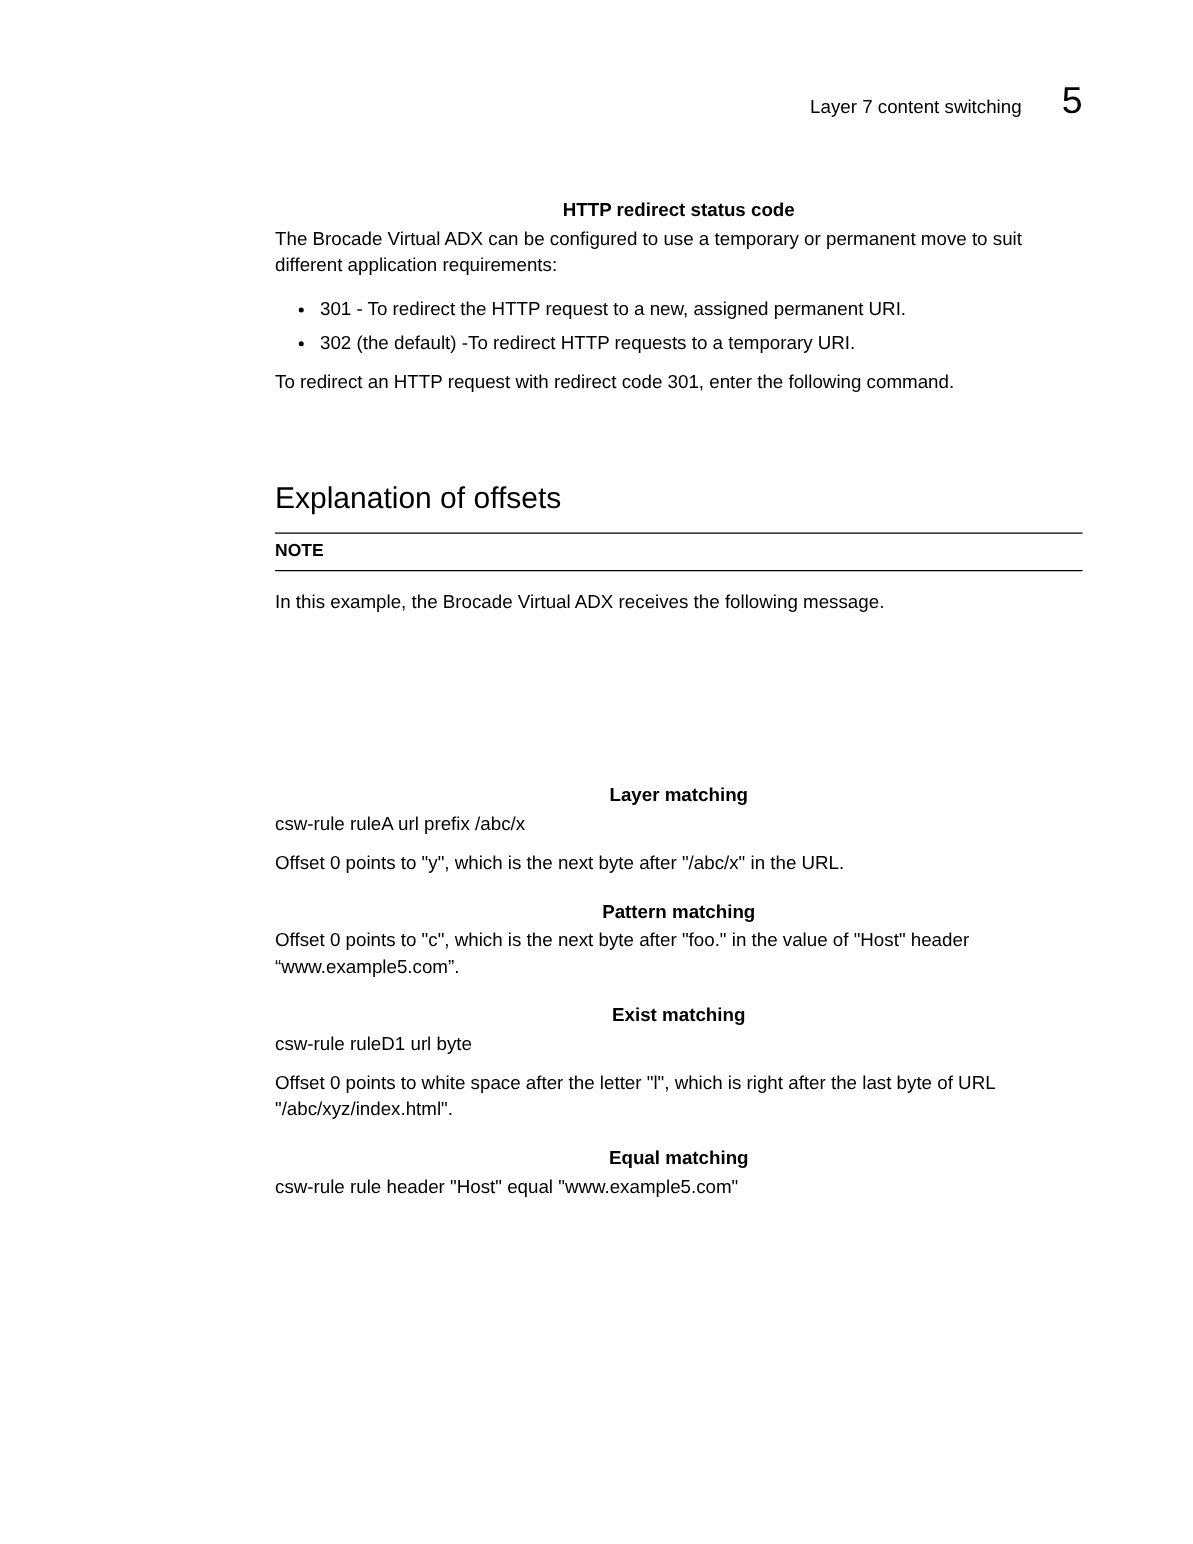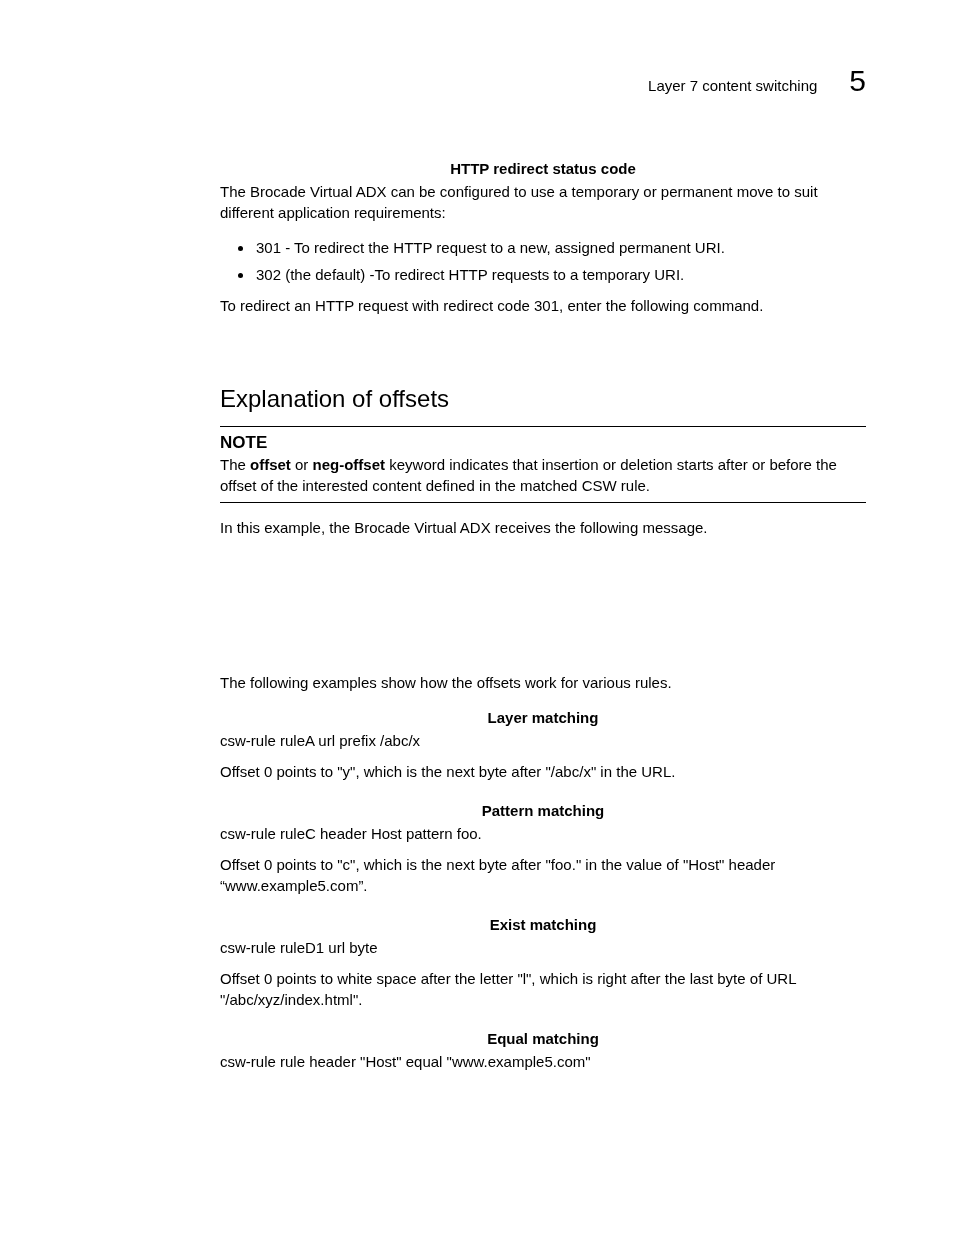--- a/index.html
+++ b/index.html
@@ -65,21 +65,21 @@
     letter-spacing: 0px;
   }
   .note-box {
     border-top: 1.5px solid #000;
     border-bottom: 1.5px solid #000;
     padding: 4px 0 6px 0;
     margin-bottom: 14px;
   }
   .note-label {
     font-weight: bold;
-    font-size: 17px;
+    font-size: 14px;
   }
   .note-body {
     margin: 0;
   }
   .b { font-weight: bold; }
   .big-gap { height: 120px; }
   .rule-block {
     margin-bottom: 18px;
   }
   .rule-block p { margin-bottom: 10px; }
@@ -103,41 +103,36 @@
     </ul>
     <p>To redirect an HTTP request with redirect code 301, enter the following command.</p>
   </div>
 
   <div class="section-gap"></div>
 
   <h2 class="section-title">Explanation of offsets</h2>
 
   <div class="note-box">
     <div class="note-label">NOTE</div>
-    <p class="note-body">
-      <span>The </span><span class="b">offset</span><span> or </span><span class="b">neg-offset</span><span> keyword indicates that insertion or deletion starts after or before the offset of the interested content defined in the matched CSW rule.</span>
-    </p>
   </div>
 
   <p>In this example, the Brocade Virtual ADX receives the following message.</p>
 
   <div class="big-gap"></div>
 
-  <p>The following examples show how the offsets work for various rules.</p>
 
   <div class="rule-block">
     <div class="sub-head">Layer matching</div>
     <p>csw-rule ruleA url prefix /abc/x</p>
     <p>Offset 0 points to "y", which is the next byte after "/abc/x" in the URL.</p>
   </div>
 
 
   <div class="rule-block">
     <div class="sub-head">Pattern matching</div>
-    <p>csw-rule ruleC header Host pattern foo.</p>
     <p>Offset 0 points to "c", which is the next byte after "foo." in the value of "Host" header “www.example5.com”.</p>
   </div>
 
   <div class="rule-block">
     <div class="sub-head">Exist matching</div>
     <p>csw-rule ruleD1 url byte</p>
     <p>Offset 0 points to white space after the letter "l", which is right after the last byte of URL "/abc/xyz/index.html".</p>
   </div>
 
   <div class="rule-block">

